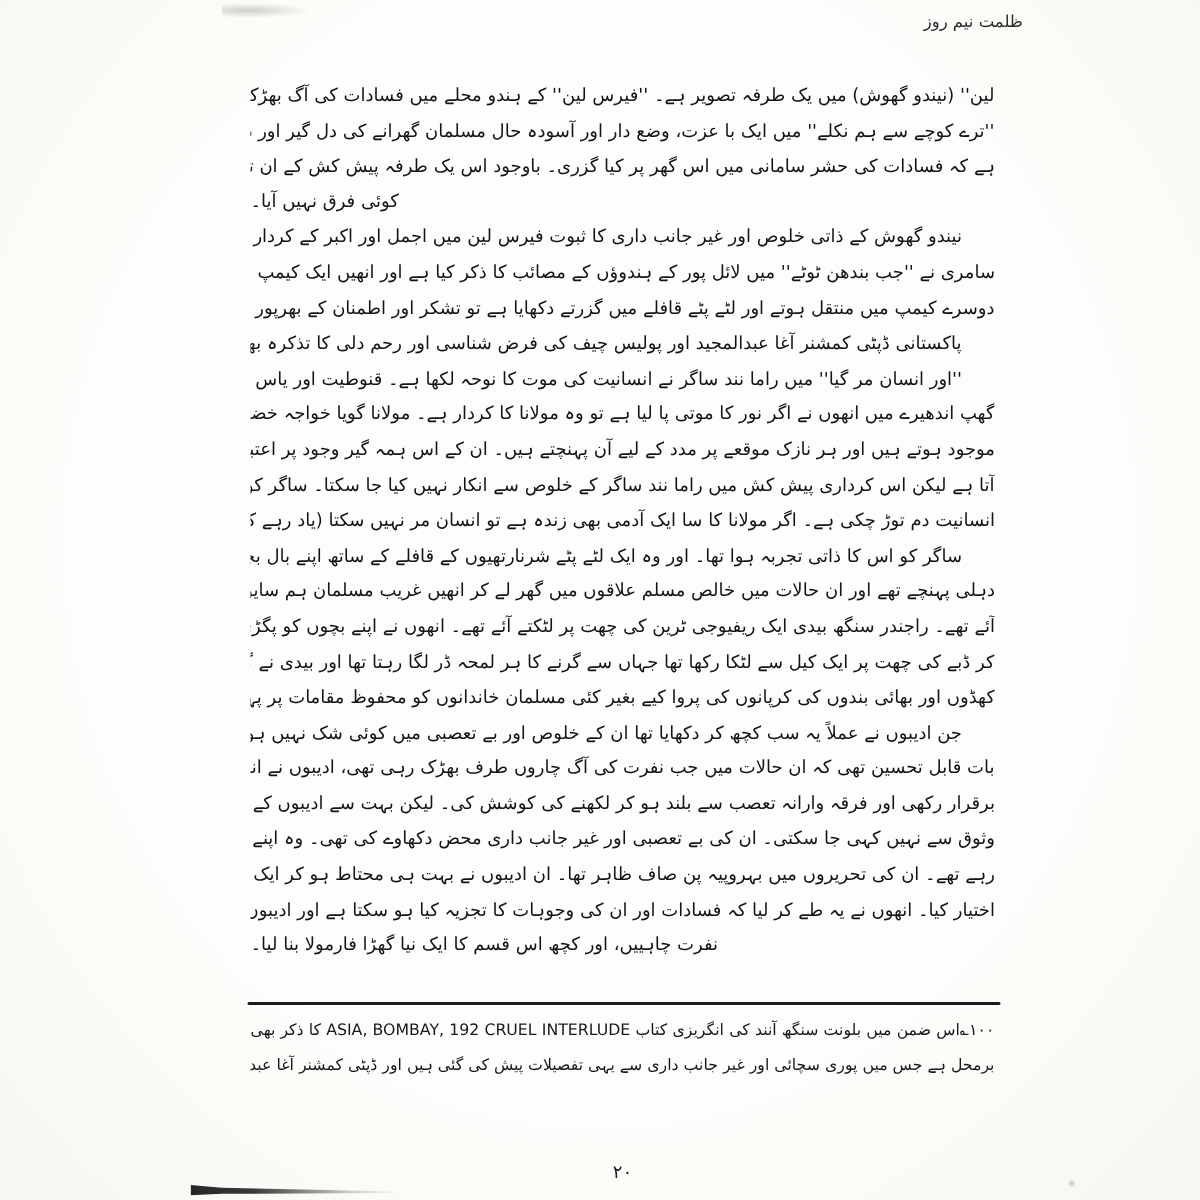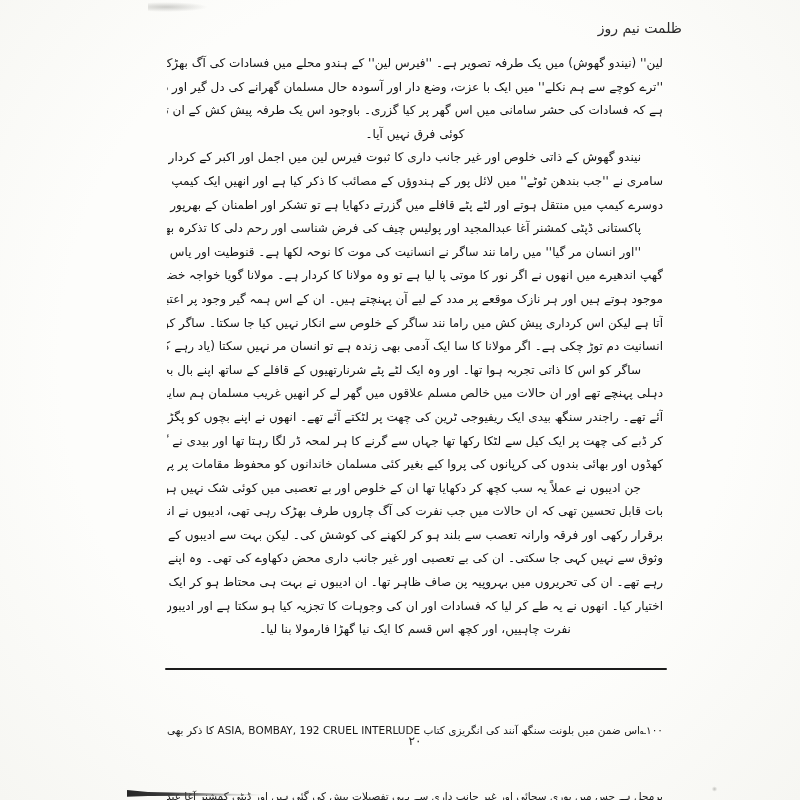--- a/index.html
+++ b/index.html
@@ -4,48 +4,48 @@
 <style>
   html,body{margin:0;padding:0;}
   body{
     width:800px;height:800px;overflow:hidden;position:relative;
     background:#fbfbf8;
     font-family:"DejaVu Sans", sans-serif;
     color:#141414;
   }
   .page{position:absolute;inset:0;background:radial-gradient(ellipse at 50% 45%, #fdfdfb 60%, #f6f6f2 100%);}
   .running-head{
-    position:absolute;top:20px;right:118px;
-    font-size:14px;color:#2a2a2a;letter-spacing:.5px;
+    position:absolute;top:8px;right:118px;
+    font-size:11px;color:#2a2a2a;letter-spacing:.5px;
   }
   .textblock{
     position:absolute;top:52px;right:137px;width:496px;
     direction:rtl;
   }
   .bl{
     height:23.6px;line-height:23.6px;font-size:12px;
     white-space:nowrap;overflow:hidden;
-    text-align:center;
+    text-align:left;
   }
   .bl.just{text-align:justify;text-align-last:justify;}
   .bl.indent{padding-right:22px;}
   .footrule{
     position:absolute;top:668px;right:133px;width:502px;height:2px;
     background:#1c1c1c;border-radius:1px;
   }
   .footnotes{
     position:absolute;top:676px;right:137px;width:496px;direction:rtl;
   }
   .fl{
     height:22.5px;line-height:22.5px;font-size:10.5px;
-    white-space:nowrap;overflow:hidden;text-align:right;color:#181818;margin-top:43px;
+    white-space:nowrap;overflow:hidden;text-align:right;color:#181818;
   }
   .fl.just{text-align:justify;text-align-last:justify;}
   .pagenum{
-    position:absolute;top:734px;right:137px;width:496px;
+    position:absolute;top:774px;right:137px;width:496px;
     text-align:center;font-size:12px;color:#1c1c1c;
   }
   .smudge-top{
     position:absolute;top:2px;left:148px;width:60px;height:10px;
     background:radial-gradient(ellipse at 30% 50%, rgba(120,120,115,.35), rgba(120,120,115,0) 70%);
   }
   .streak-bottom{
     position:absolute;top:790px;left:127px;width:140px;height:8px;
     background:linear-gradient(to right, #262626 0%, #3a3a3a 30%, rgba(60,60,60,.25) 75%, rgba(60,60,60,0) 100%);
     clip-path:polygon(0 10%, 15% 30%, 100% 46%, 100% 58%, 15% 80%, 0 95%);

